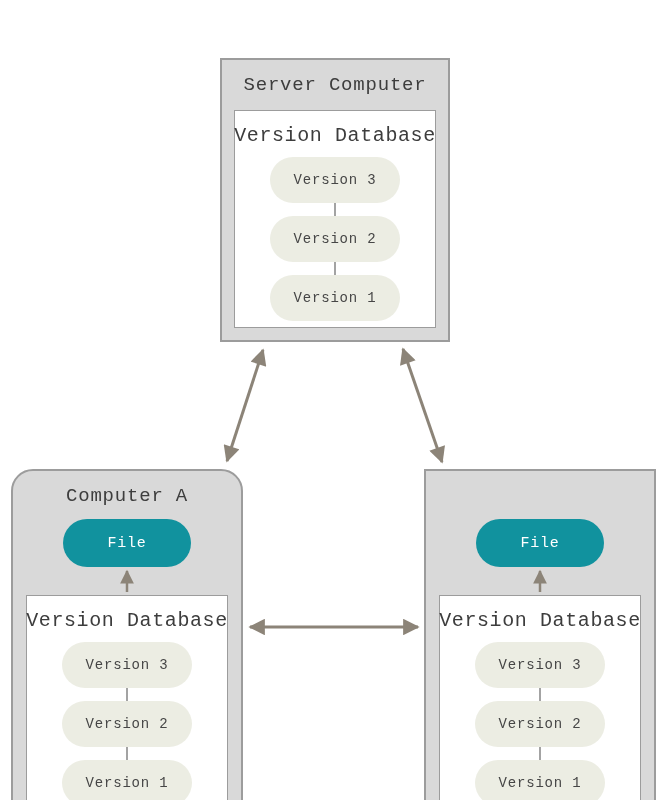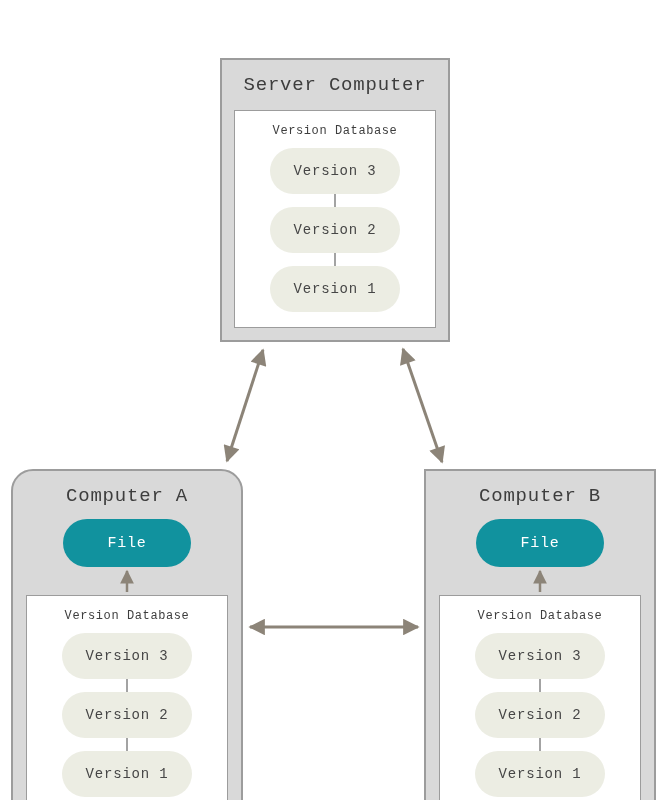--- a/index.html
+++ b/index.html
@@ -58,21 +58,21 @@
     display: flex;
     flex-direction: column;
     align-items: center;
   }
   .server-box .db-box   { left: 12px; right: 12px; top: 50px;  bottom: 12px; }
   .computer-box .db-box { left: 13px; right: 13px; top: 124px; bottom: 15px; }
 
   .db-title {
     margin-top: 13px;
     margin-bottom: 10px;
-    font-size: 12px;
+    font-size: 20px;
     letter-spacing: 0.6px;
     white-space: nowrap;
     color: var(--text, #3D3D3D);
   }
   .pill {
     width: 130px;
     height: 46px;
     border-radius: 23px;
     background: var(--pill_fill, #ECEDE3);
     display: flex;
@@ -131,21 +131,20 @@
       <div class="db-title">Version Database</div>
       <div class="pill">Version 3</div>
       <div class="connector"></div>
       <div class="pill">Version 2</div>
       <div class="connector"></div>
       <div class="pill">Version 1</div>
     </div>
   </section>
 
   <section class="machine computer-box computer-b-box">
-    <div class="machine-title">Computer B</div>
     <div class="file-pill">File</div>
     <div class="db-box">
       <div class="db-title">Version Database</div>
       <div class="pill">Version 3</div>
       <div class="connector"></div>
       <div class="pill">Version 2</div>
       <div class="connector"></div>
       <div class="pill">Version 1</div>
     </div>
   </section>

